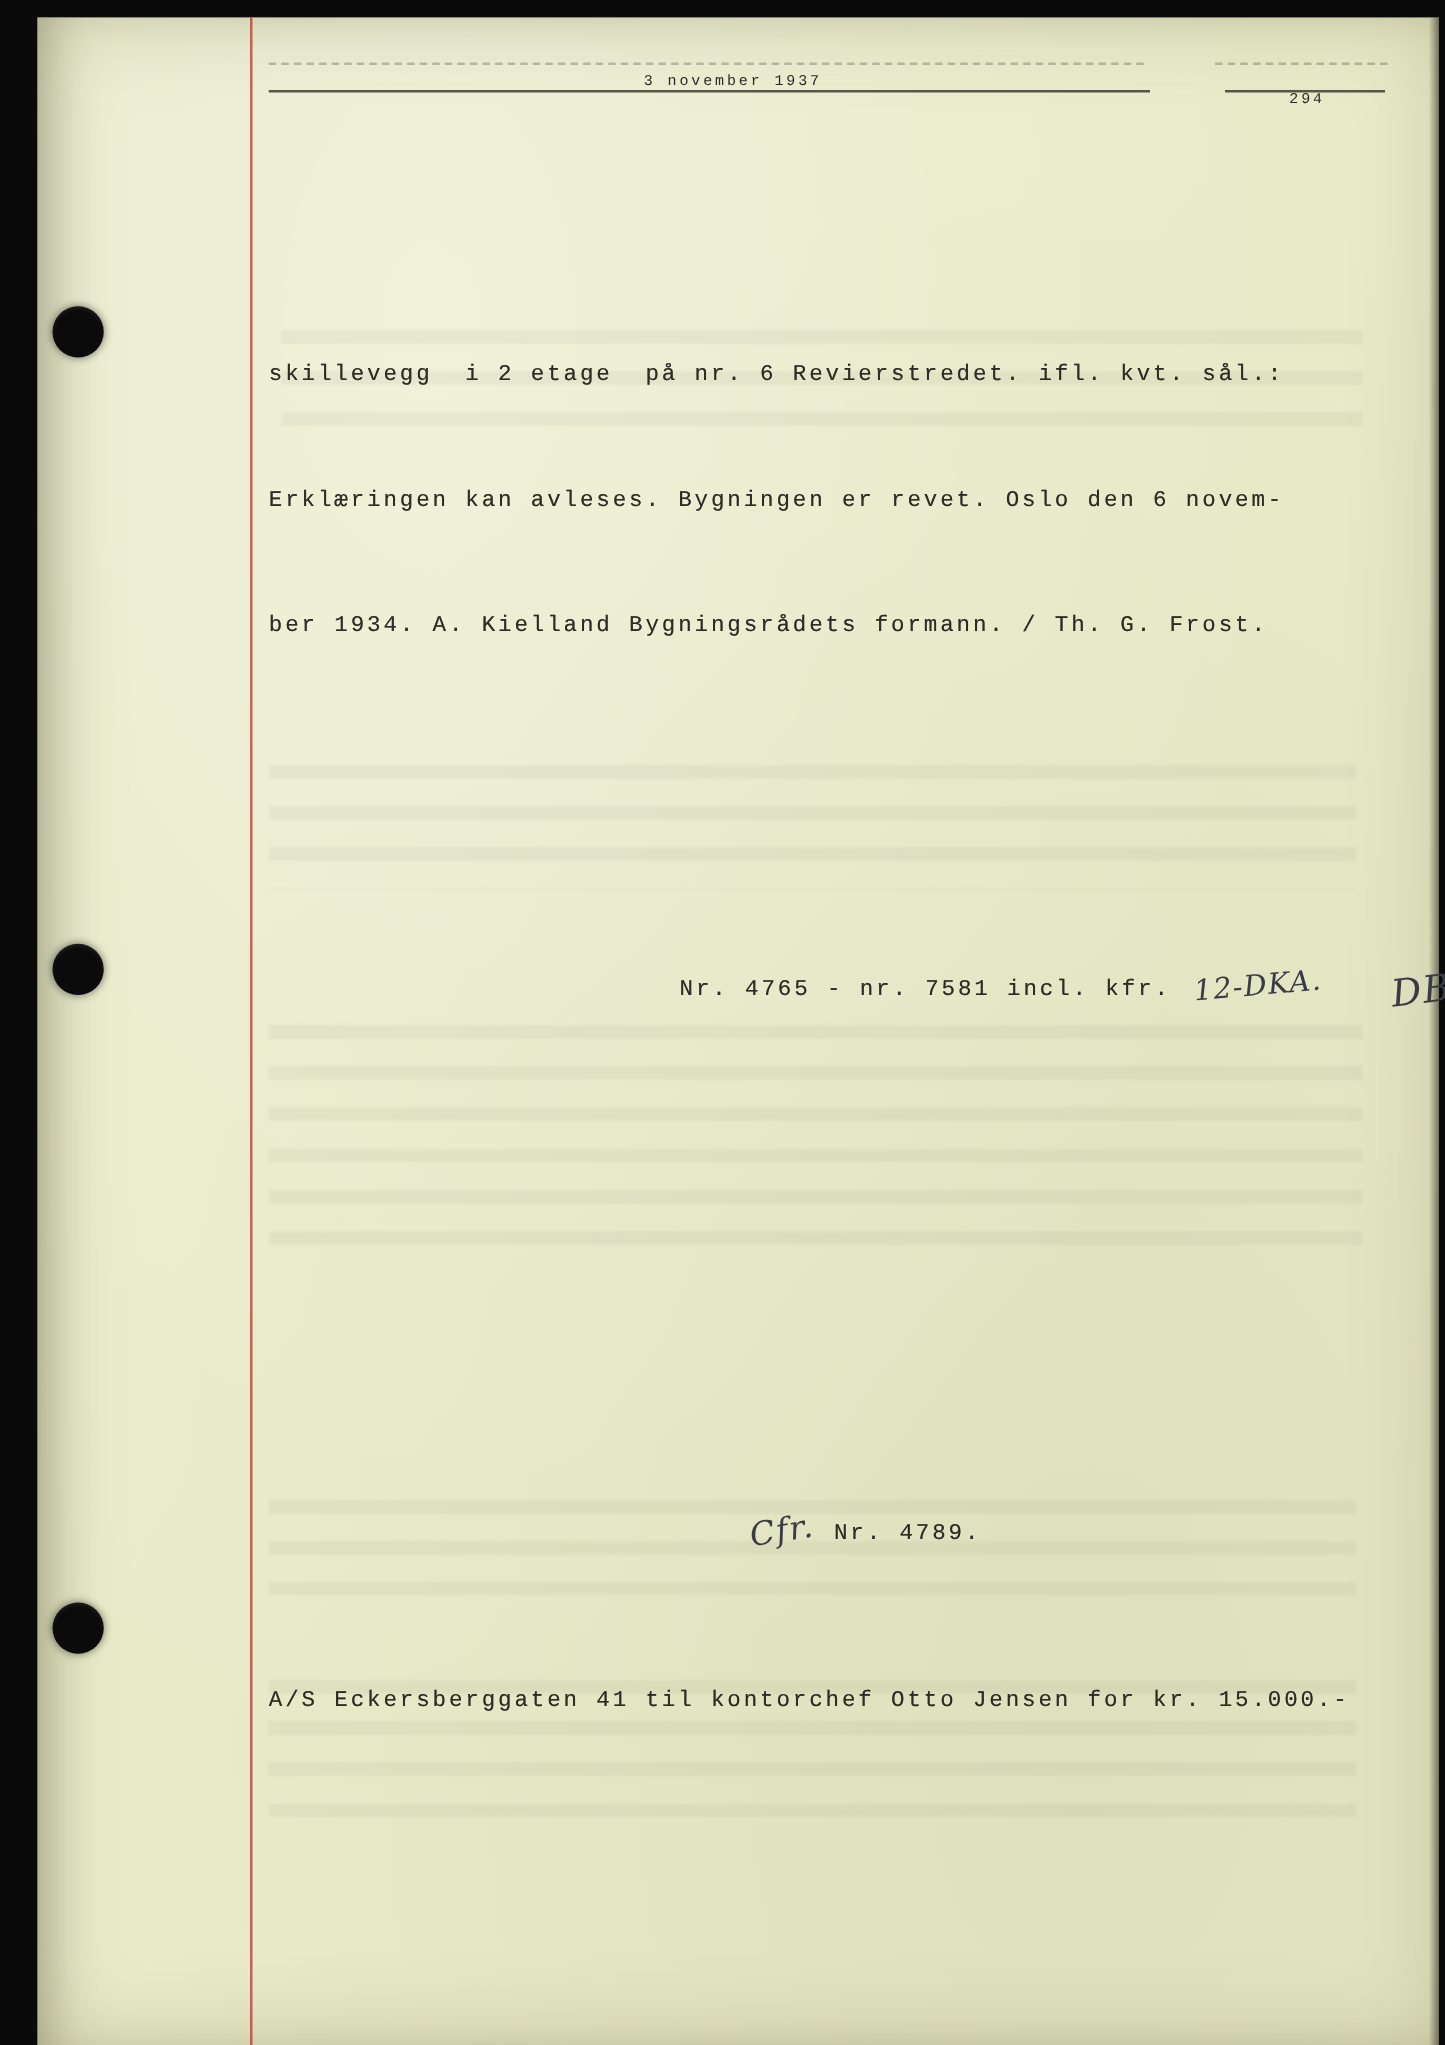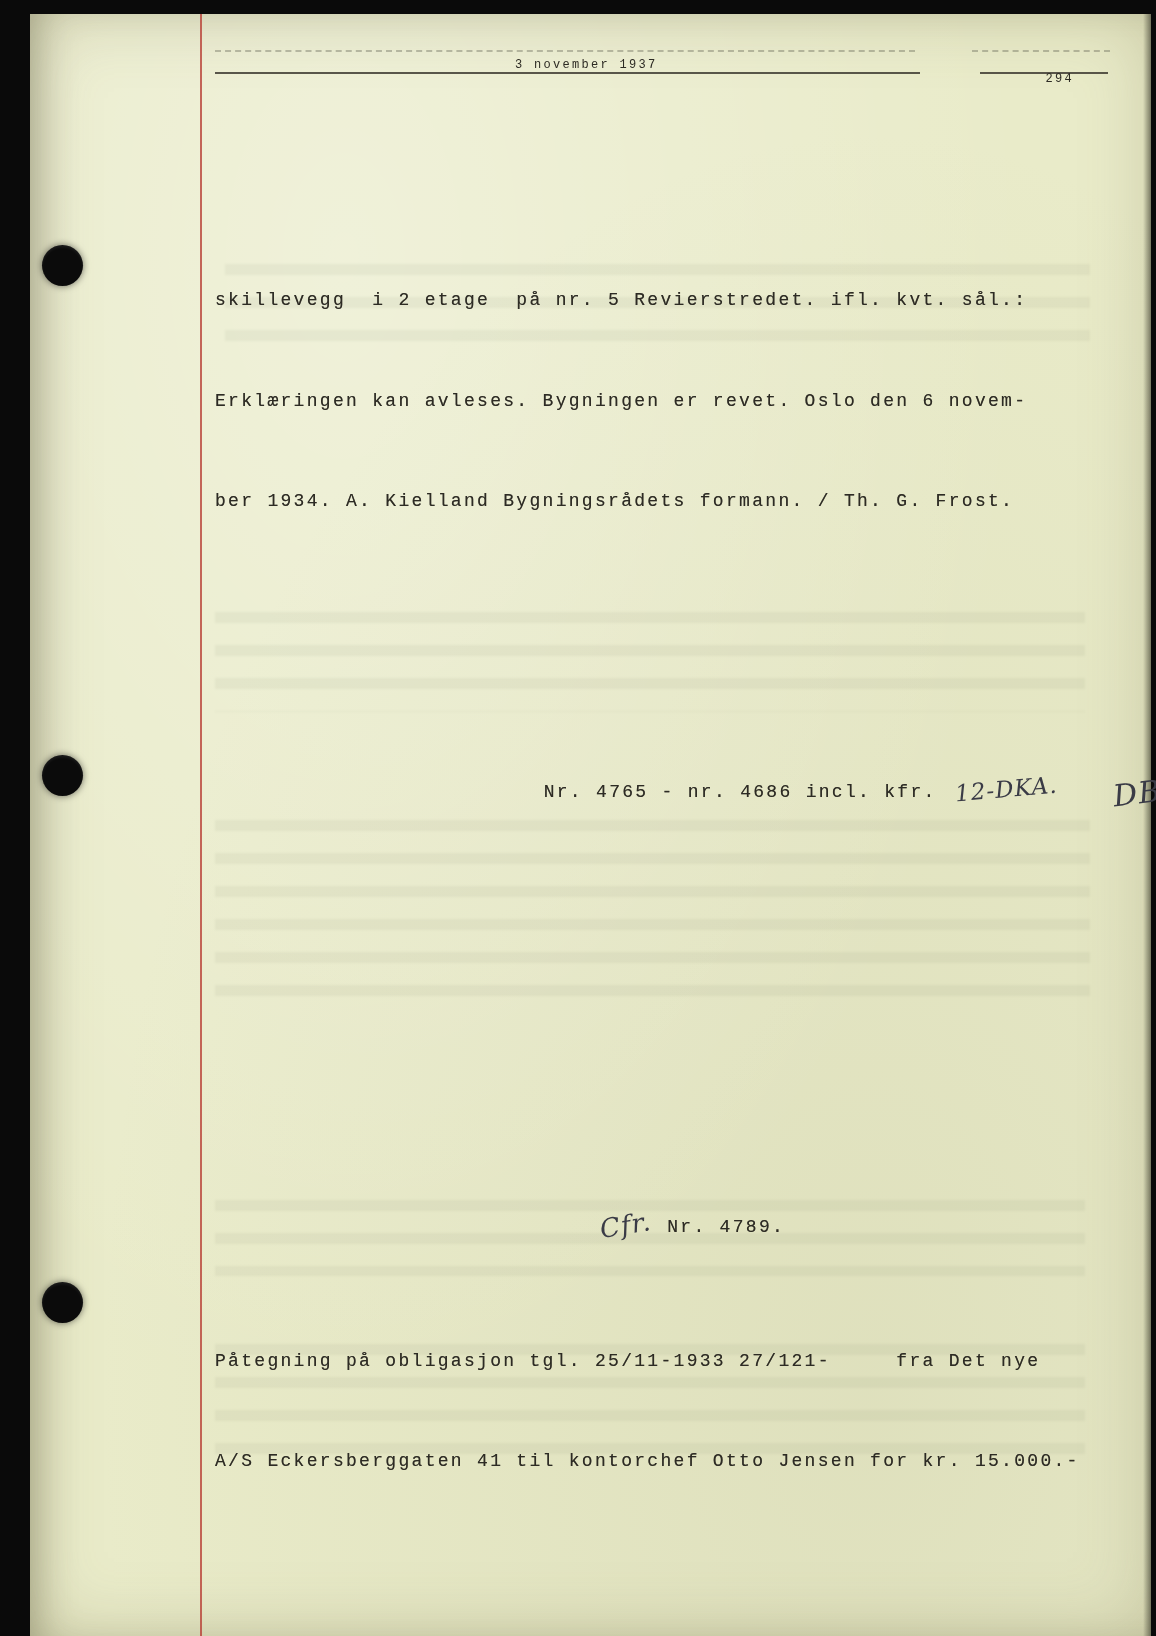--- a/index.html
+++ b/index.html
@@ -28,21 +28,21 @@
   .rule-dashed-left  { position:absolute; left:185px; top:36px; width:700px; border-top:2px dashed rgba(72,70,58,.32); }
   .rule-dashed-right { position:absolute; left:942px; top:36px; width:138px; border-top:2px dashed rgba(72,70,58,.32); }
   .rule-main { position:absolute; left:185px; top:58px; width:705px; border-top:2px solid rgba(56,53,44,.82); }
   .rule-num  { position:absolute; left:950px; top:58px; width:128px; border-top:2px solid rgba(56,53,44,.82); }
 
   .header-row {
     position:absolute; left:185px; top:30px; width:880px; height:26px;
     font-size:12px; letter-spacing:2.3px; color:#2d2b24; white-space:pre;
   }
   .header-date { margin-left:262px; }
-  .header-num  { float:right; margin-right:21px; }
+  .header-num  { float:right; margin-right:35px; }
 
   .content {
     position:absolute; left:185px; top:70px; width:888px; z-index:2;
     font-size:18px; letter-spacing:2.3px; line-height:33.4px;
     color:#2d2b24; white-space:pre-wrap;
     text-shadow:0 0 0.5px rgba(45,43,36,.55);
   }
   .line { white-space:pre-wrap; min-height:33.4px; }
   .u { text-decoration-thickness:1.5px; text-underline-offset:4px; }
 
@@ -83,37 +83,36 @@
 
   <div class="header-row">
     <span class="header-date">3 november 1937</span>
     <span class="header-num">294</span>
   </div>
 
   <div class="content">
 
     
     <div>
-      <div class="line">skillevegg  i 2 etage  på nr. 5 Revierstredet. ifl. kvt. sål.:</div>
+      <div class="line">skillevegg  i 2 etage  på nr. 6 Revierstredet. ifl. kvt. sål.:</div>
       <div class="line">Erklæringen kan avleses. Bygningen er revet. Oslo den 6 novem-</div>
       <div class="line">ber 1934. A. Kielland Bygningsrådets formann. / Th. G. Frost.</div>
     </div>
 
     
     <div class="refline">
-      <span>Nr. 4765 - nr. 4686 incl. kfr.</span><span class="hand hand-initials">12-DKA.</span>
+      <span>Nr. 4765 - nr. 7581 incl. kfr.</span><span class="hand hand-initials">12-DKA.</span>
       <span class="hand hand-sig">DB-L.</span>
     </div>
 
     
     <div>
       <div class="entry-heading mt-entry1">
         <span class="hand cfr">Cfr.</span><span class="u">Nr. 4789.</span>
       </div>
-      <div class="line">Påtegning på obligasjon tgl. 25/11-1933 27/121-     fra Det nye</div>
       <div class="line">A/S Eckersberggaten 41 til kontorchef Otto Jensen for kr. 15.000.-</div>
       
       
       
       
       
     </div>
 
     
     

